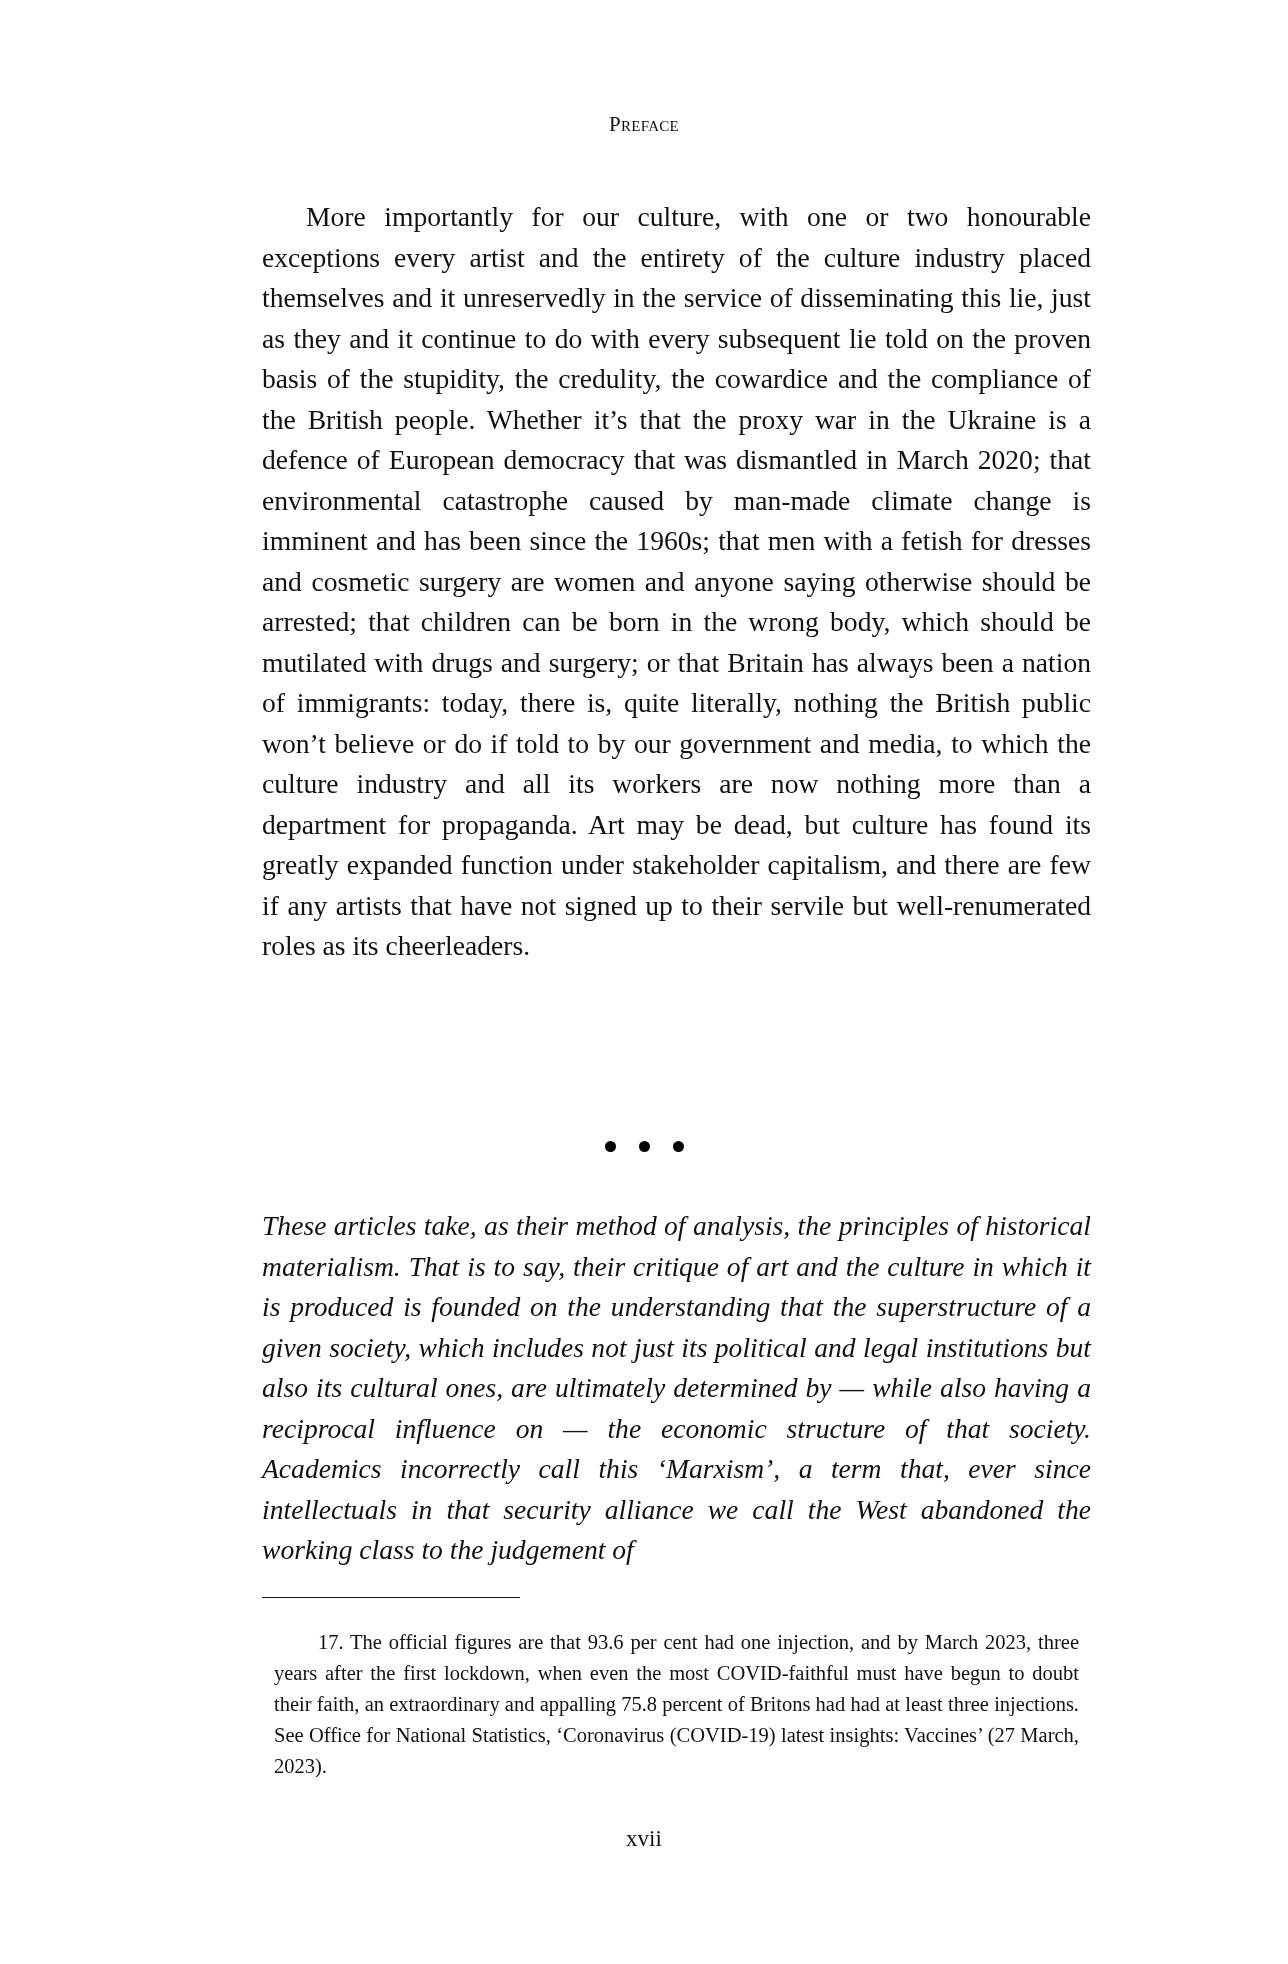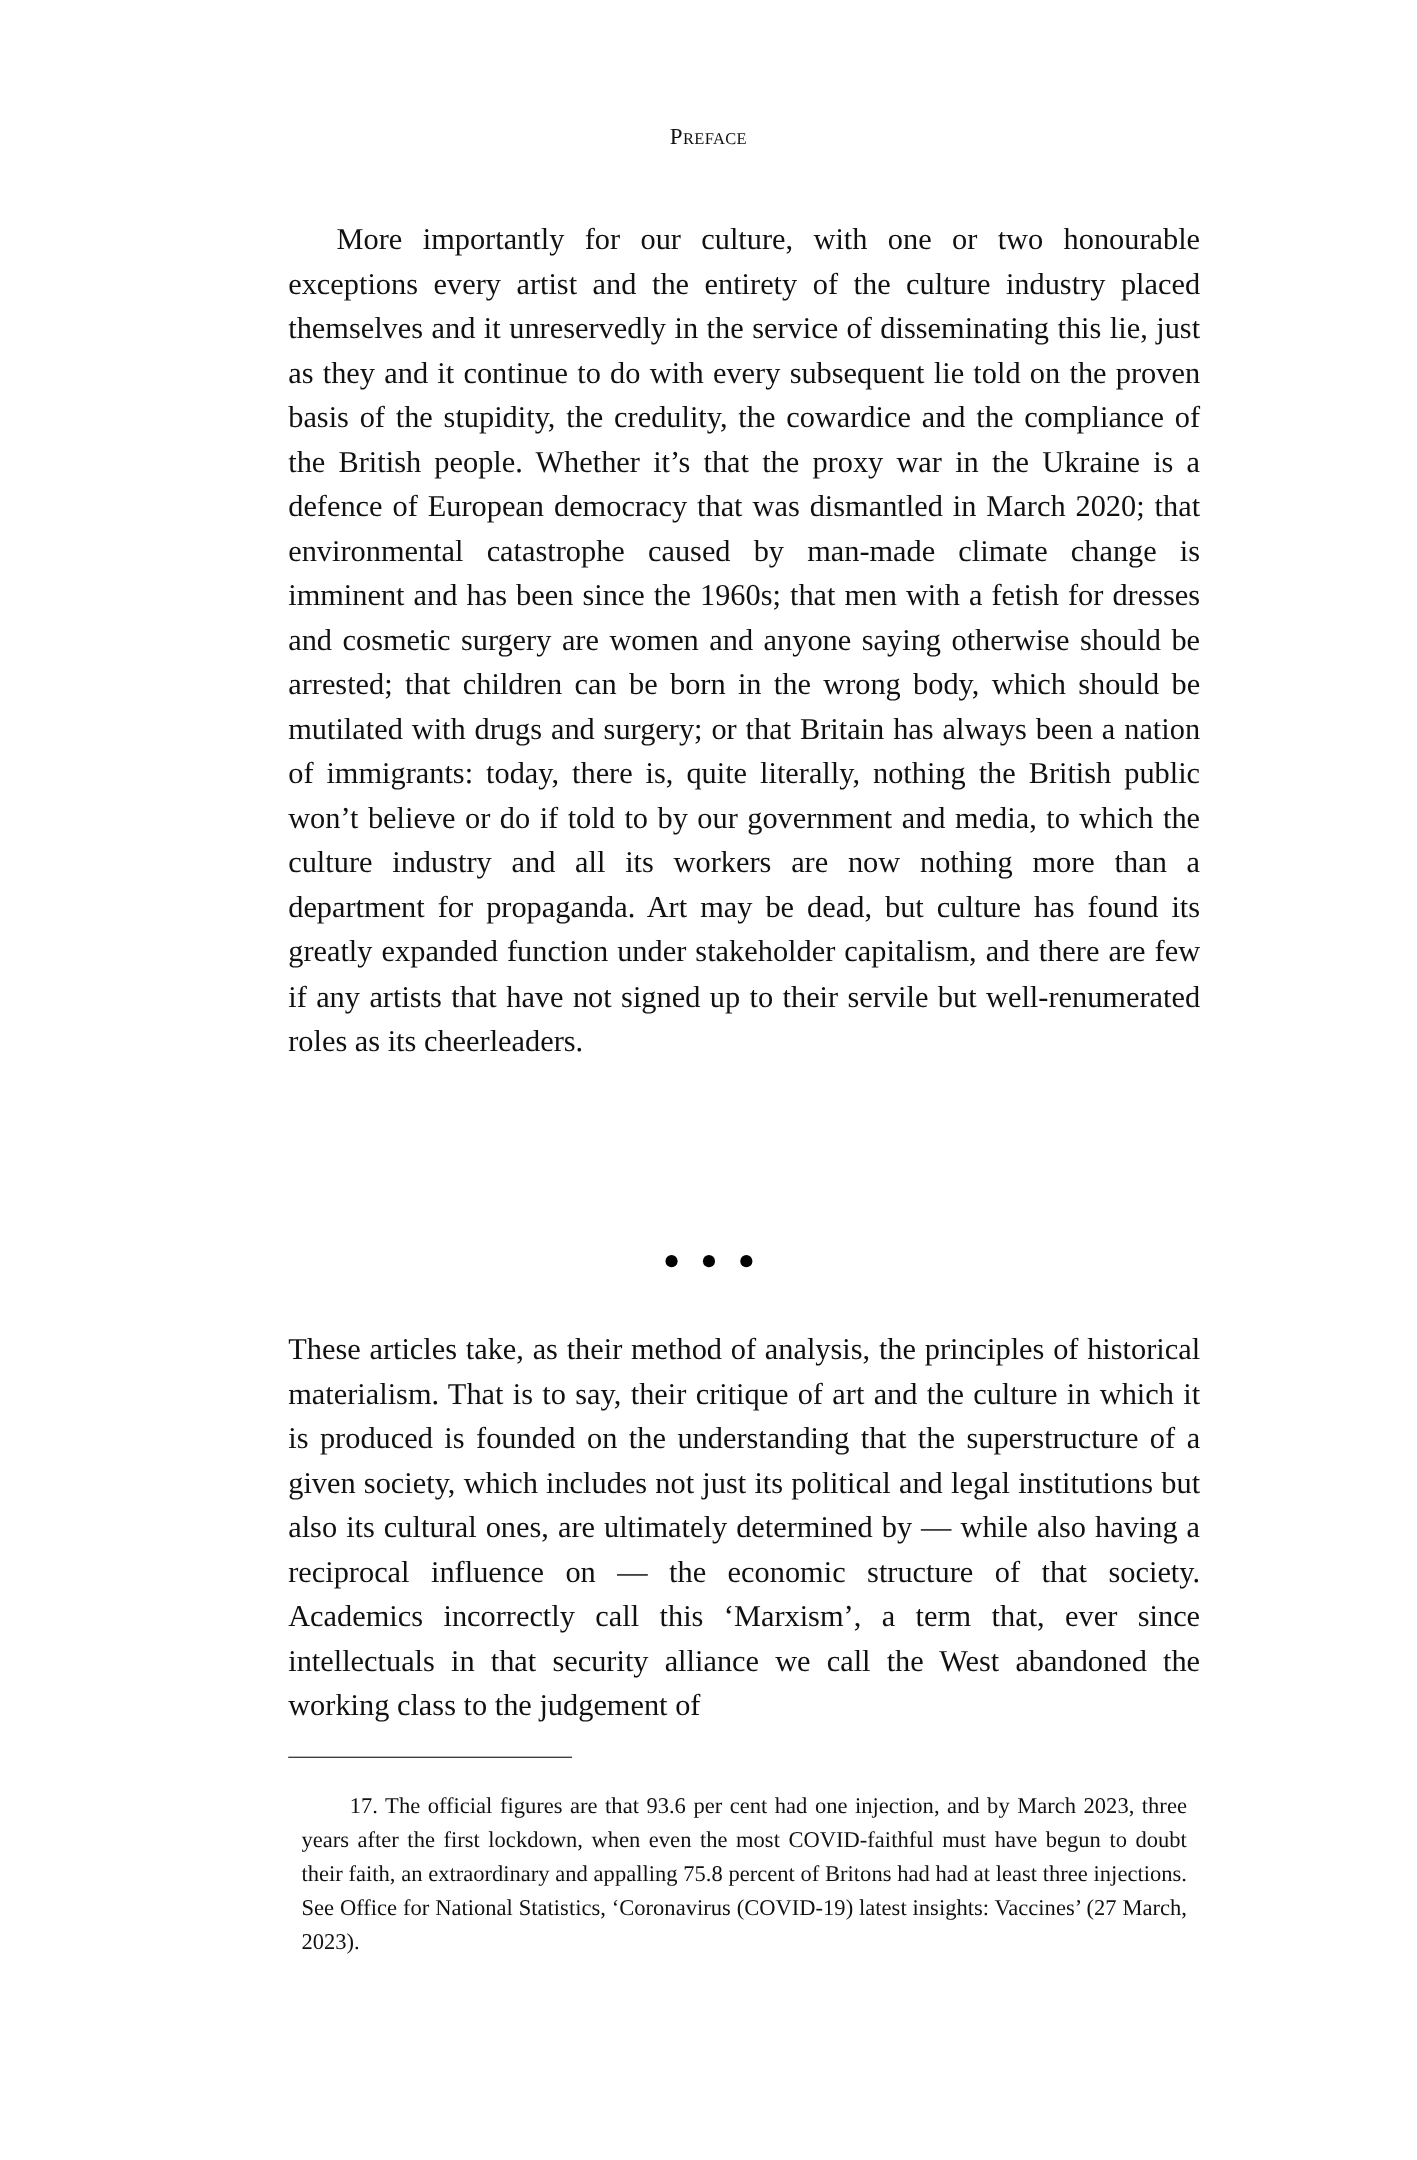--- a/index.html
+++ b/index.html
@@ -44,21 +44,21 @@
       text-align: justify;
       hyphens: none;
     }
     .text-block p {
       margin: 0;
     }
     .text-block p.indent {
       text-indent: 44px;
     }
     .block-1 { top: 197px; }
-    .block-2 { top: 1206px; }
+    .block-2 { top: 1206px; font-style: italic; }
     sup.fnref {
       font-size: 17px;
       line-height: 0;
       vertical-align: 10px;
     }
     .section-break {
       position: absolute;
       top: 1141px;
       left: 0;
       width: 1288px;
@@ -126,14 +126,15 @@
   <div class="text-block block-2">
     <p>These articles take, as their method of analysis, the principles of historical materialism. That is to say, their critique of art and the culture in which it is produced is founded on the understanding that the superstructure of a given society, which includes not just its political and legal institutions but also its cultural ones, are ultimately determined by — while also having a reciprocal influence on — the economic structure of that society. Academics incorrectly call this ‘Marxism’, a term that, ever since intellectuals in that security alliance we call the West abandoned the working class to the judgement of</p>
   </div>
 
   <div class="footnote-rule"></div>
 
   <div class="footnotes">
     <p>17. The official figures are that 93.6 per cent had one injection, and by March 2023, three years after the first lockdown, when even the most COVID-faithful must have begun to doubt their faith, an extraordinary and appalling 75.8 percent of Britons had had at least three injections. See Office for National Statistics, ‘Coronavirus (COVID-19) latest insights: Vaccines’ (27 March, 2023).</p>
   </div>
 
+  <div class="folio">xvii</div>
 
 </div>
 
 </body></html>

